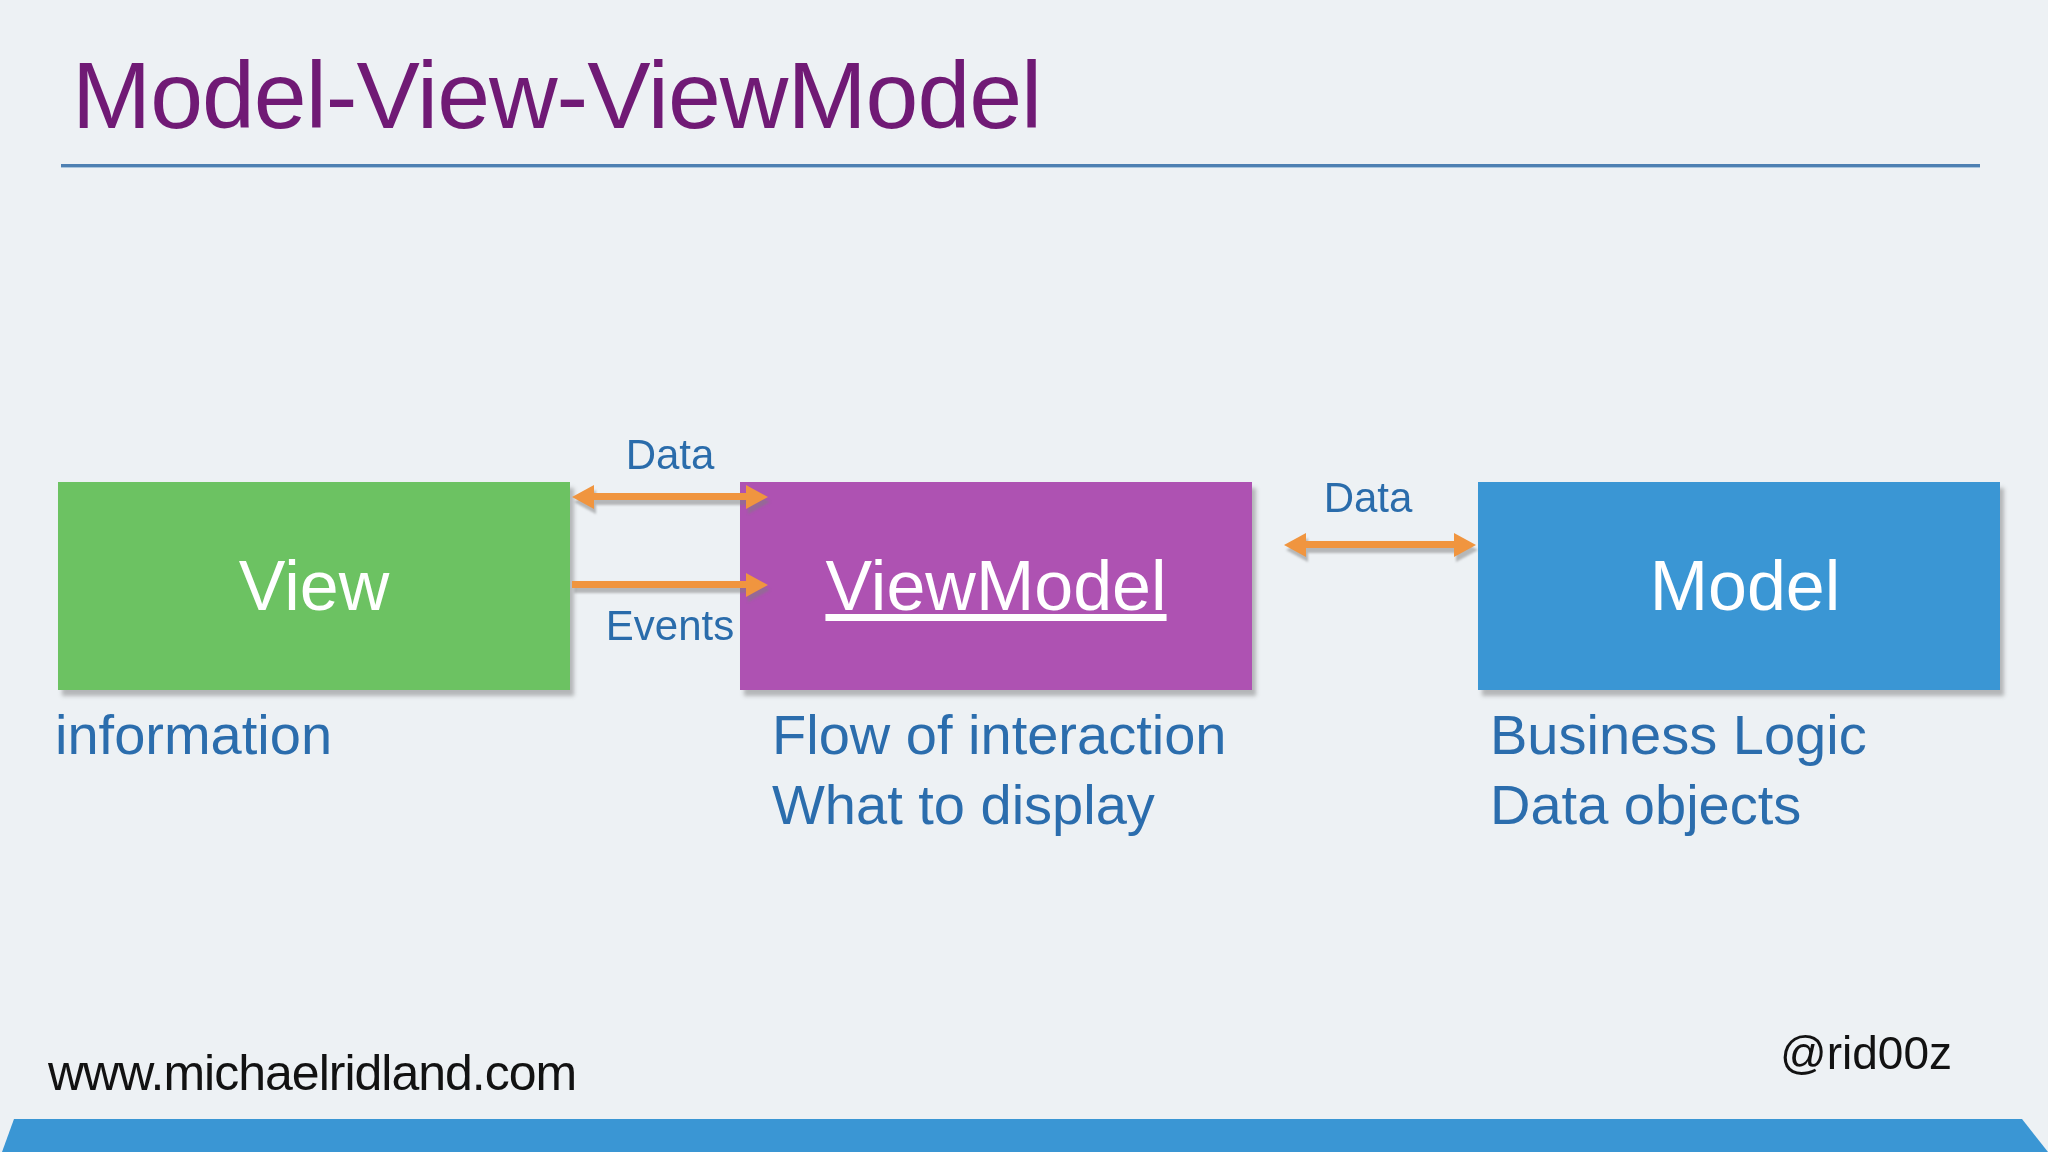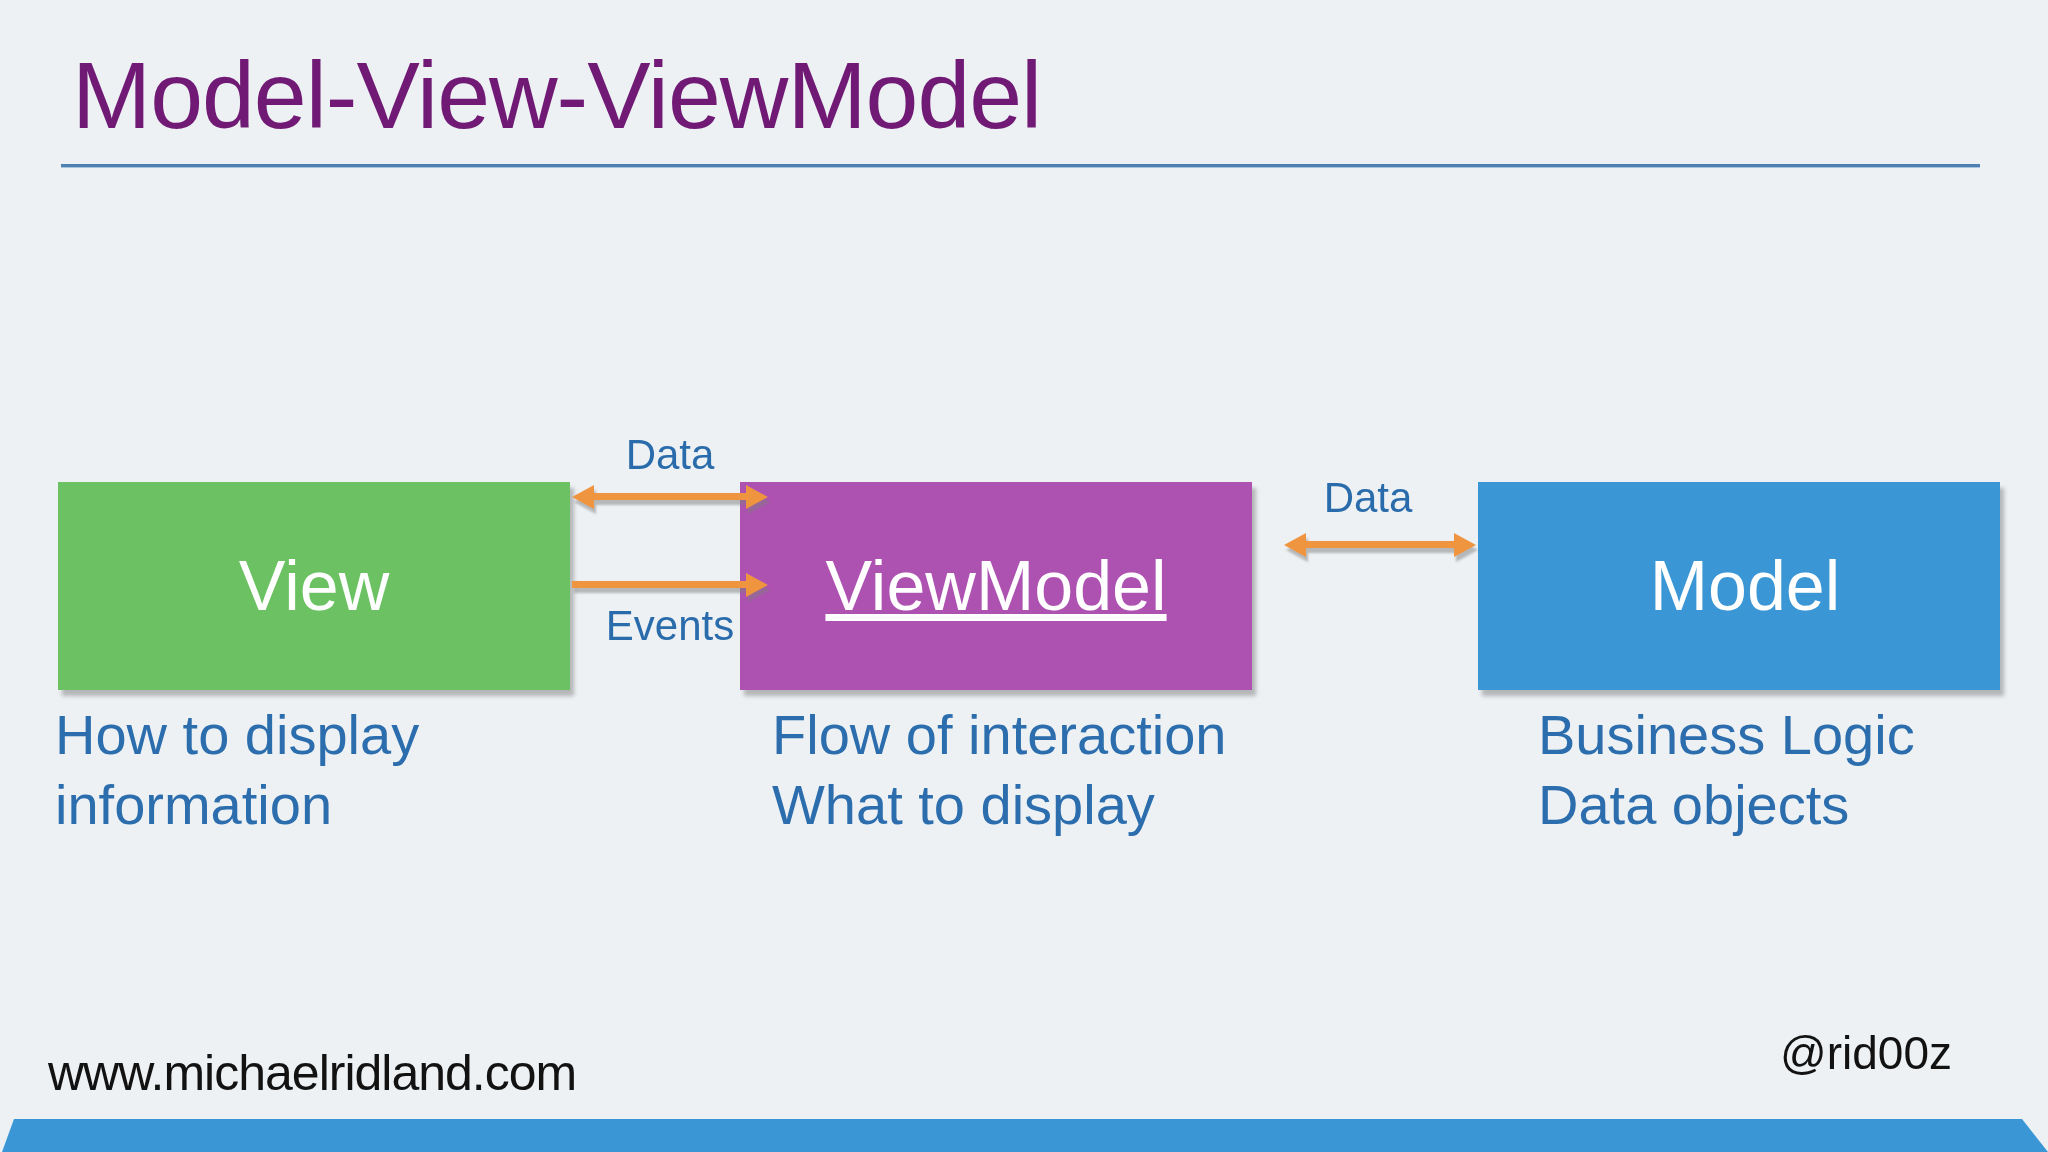--- a/index.html
+++ b/index.html
@@ -61,21 +61,21 @@
   .arrow-1{left:572px;top:485px;width:196px;}
   .arrow-2{left:572px;top:573px;width:196px;}
   .arrow-3{left:1284px;top:533px;width:192px;}
 
   
   .desc{
     top:700px;color:#2b6dad;font-size:56px;line-height:70px;white-space:nowrap;
   }
   .desc-1{left:55px;}
   .desc-2{left:772px;}
-  .desc-3{left:1490px;margin-left:48px;}
+  .desc-3{left:1490px;}
 
   
   .footer-left{
     left:48px;top:1044px;font-size:50px;color:#121212;letter-spacing:-1px;
     white-space:nowrap;
   }
   .footer-right{
     right:96px;top:1026px;font-size:46px;color:#121212;white-space:nowrap;margin-left:44px;
   }
 
@@ -114,21 +114,20 @@
   <span class="shaft"></span>
   <span class="head head-right"></span>
 </div>
 <div class="abs arrow arrow-3 has-left has-right">
   <span class="head head-left"></span>
   <span class="shaft"></span>
   <span class="head head-right"></span>
 </div>
 
 <div class="abs desc desc-1">
-  <div>How to display</div>
   <div>information</div>
 </div>
 <div class="abs desc desc-2">
   <div>Flow of interaction</div>
   <div>What to display</div>
 </div>
 <div class="abs desc desc-3">
   <div>Business Logic</div>
   <div>Data objects</div>
 </div>

